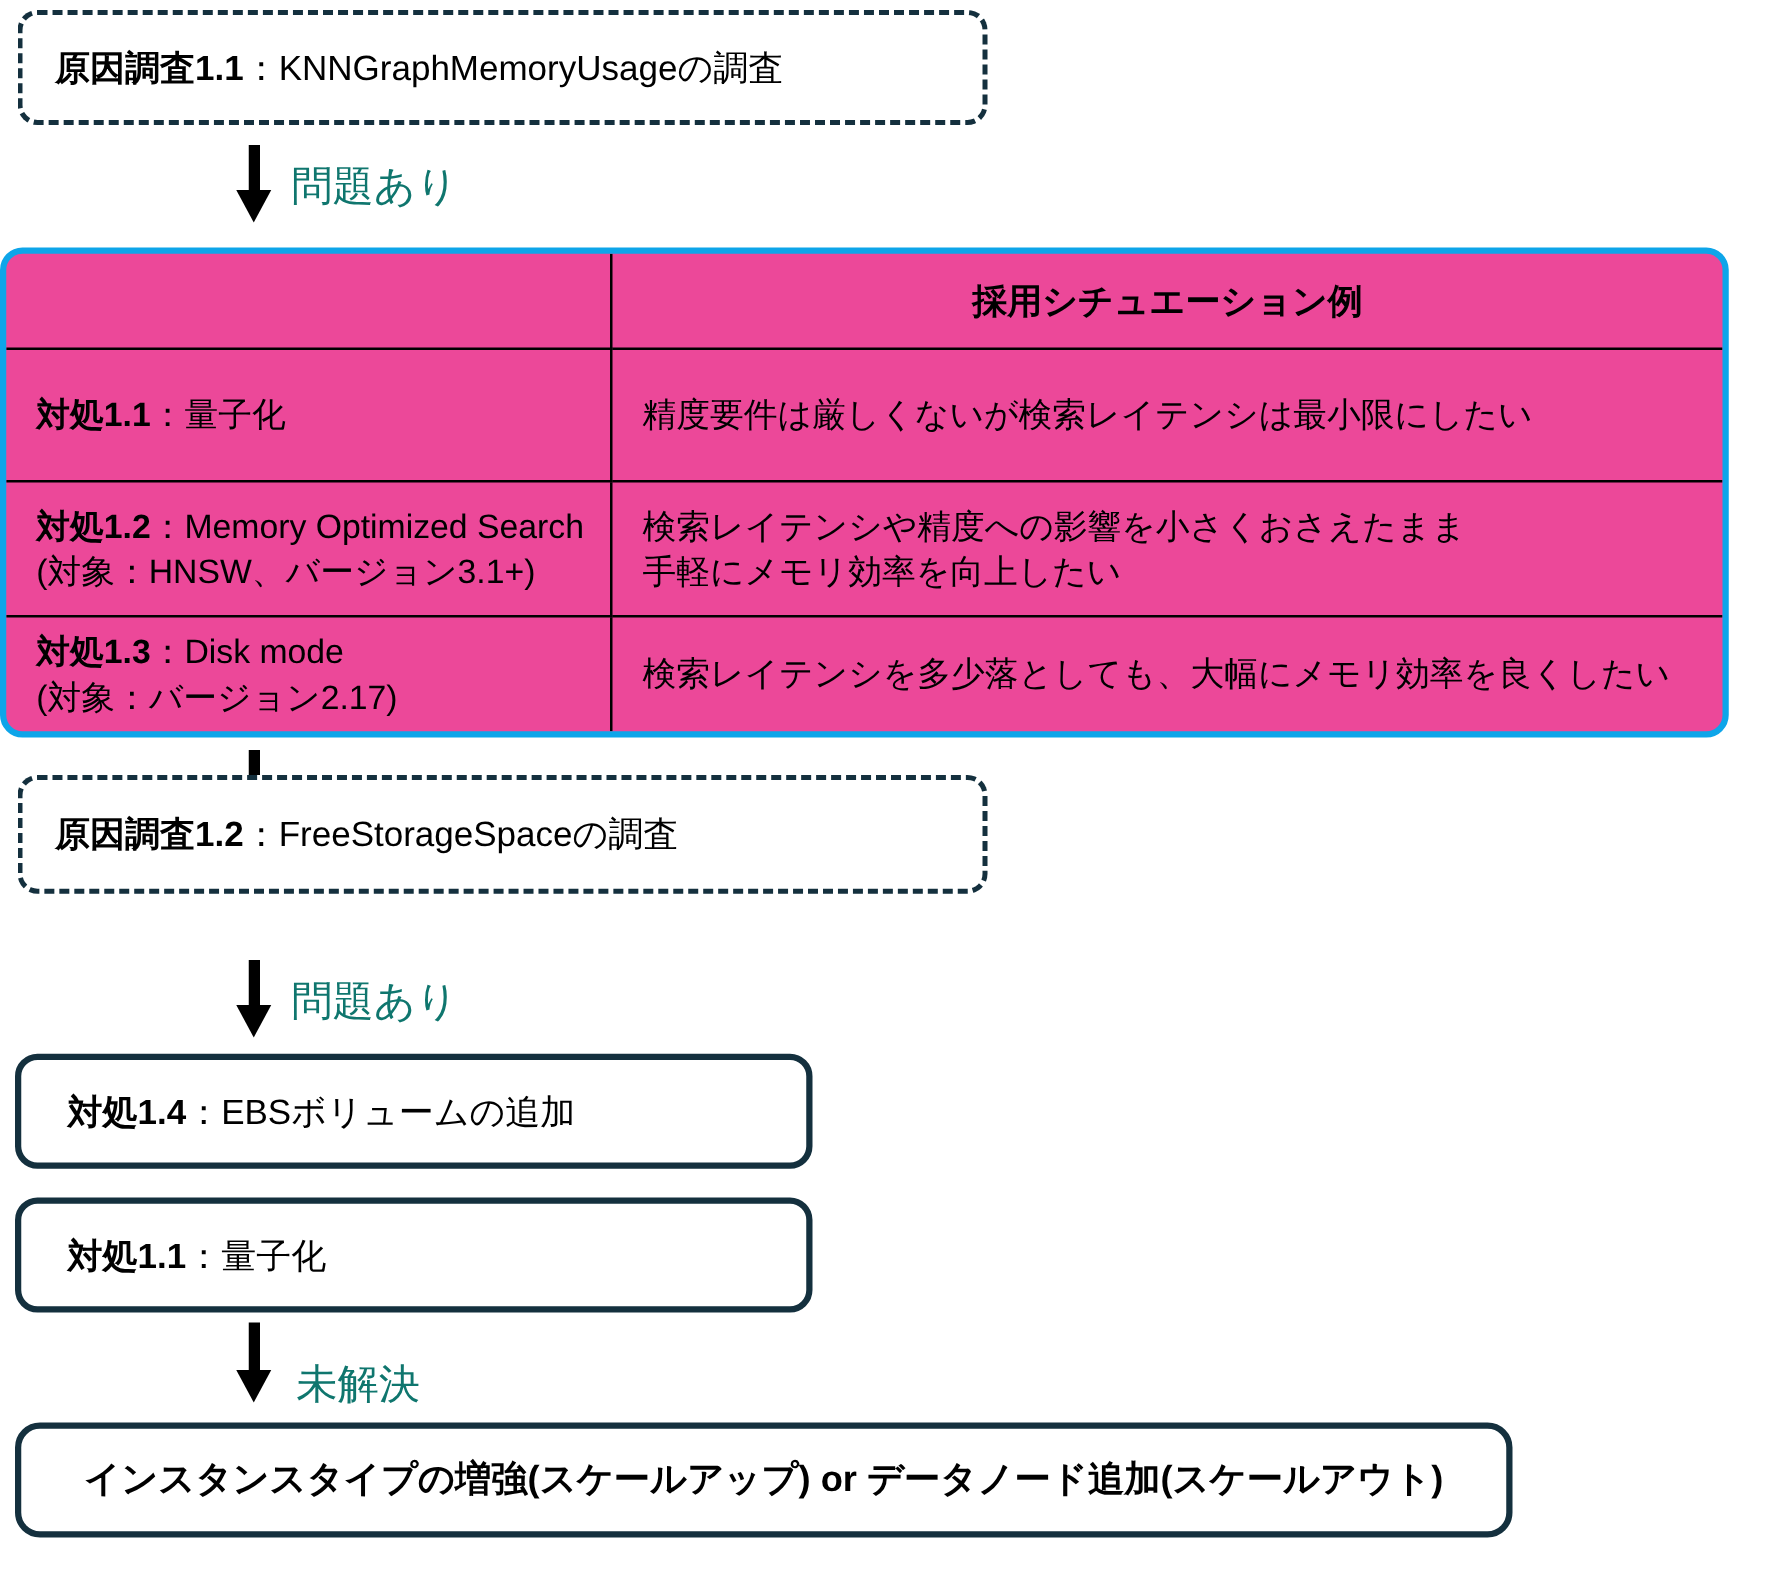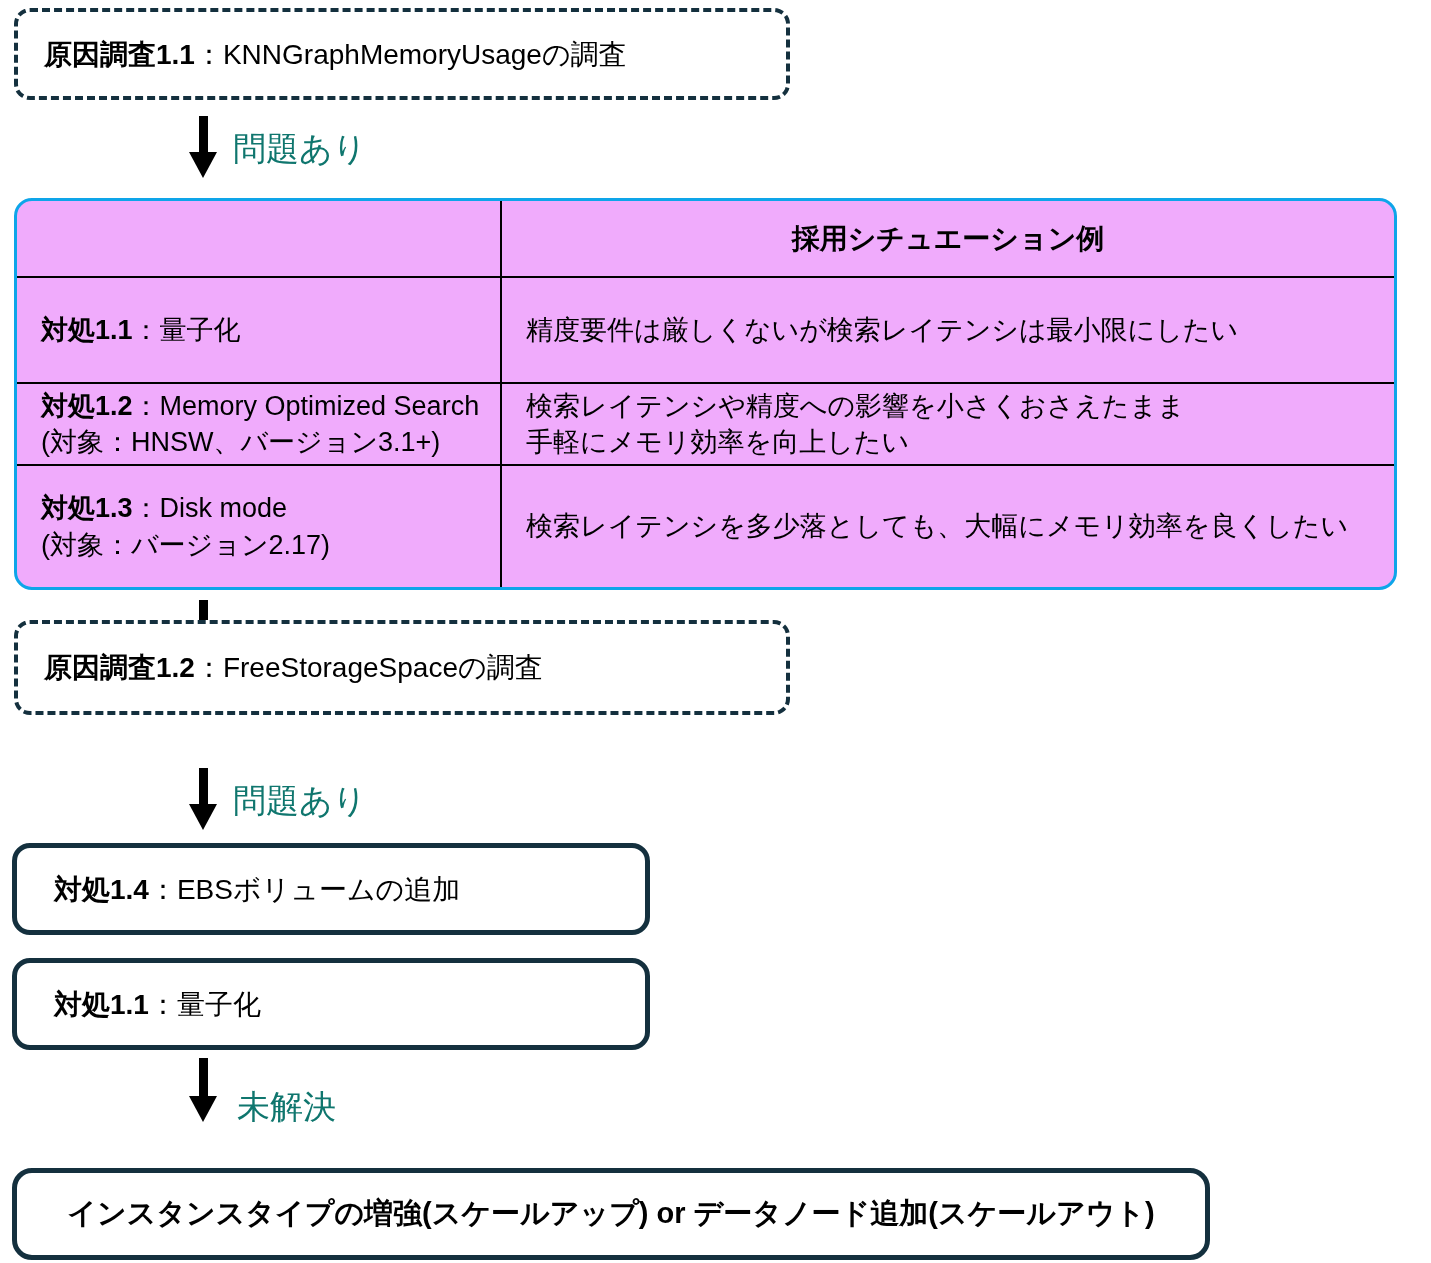--- a/index.html
+++ b/index.html
@@ -19,40 +19,39 @@
   .node.dashed{border-style:dashed;}
   .node.solid{border-width:5px;border-radius:18px;padding-left:37px;}
   .node b{font-weight:bold;}
   .node .rest{font-weight:normal;}
   .final-node{
     position:absolute;box-sizing:border-box;background:#fff;
     border:5px solid #14303E;border-radius:20px;
     display:flex;align-items:center;justify-content:center;
     font-size:29px;font-weight:bold;text-align:center;
     padding:0 20px;
-    margin-top:30px;
   }
   .arrow{position:absolute;display:flex;flex-direction:column;align-items:center;width:28px;}
   .arrow .stem{width:9px;background:#000;}
   .arrow .head{width:0;height:0;border-left:14px solid transparent;border-right:14px solid transparent;border-top:26px solid #000;}
   .arrow-label{position:absolute;font-size:33px;color:#0f766e;white-space:nowrap;}
   .tbl-wrap{
-    position:absolute;left:14px;top:198px;width:1383px;height:392px;
-    box-sizing:border-box;border:3px solid #0ea5e9;border-radius:18px;
-    overflow:hidden;background:#f0abfc;
+    position:absolute;left:0;top:198px;width:1383px;height:392px;
+    box-sizing:border-box;border:5px solid #0ea5e9;border-radius:18px;
+    overflow:hidden;background:#ec4899;
   }
   table{border-collapse:collapse;width:100%;height:100%;table-layout:fixed;}
   td,th{border:2px solid #000;padding:0;vertical-align:middle;box-sizing:border-box;}
   tr > *:first-child{border-left:none;width:484px;}
   tr > *:last-child{border-right:none;}
   tr:first-child > *{border-top:none;}
   tr:last-child > *{border-bottom:none;}
   tr.hdr{height:76px;}
   tr.r1{height:106px;}
-  tr.r2{height:82px;}
+  tr.r2{height:108px;}
   th{font-size:28px;font-weight:bold;text-align:center;}
   td{font-size:27px;line-height:1.35;}
   td .cell-pad{padding-left:24px;padding-right:12px;}
 </style>
 </head>
 <body>
 
 <div class="canvas">
 
   <div class="node dashed" style="left:14px;top:8px;width:776px;height:92px;">

